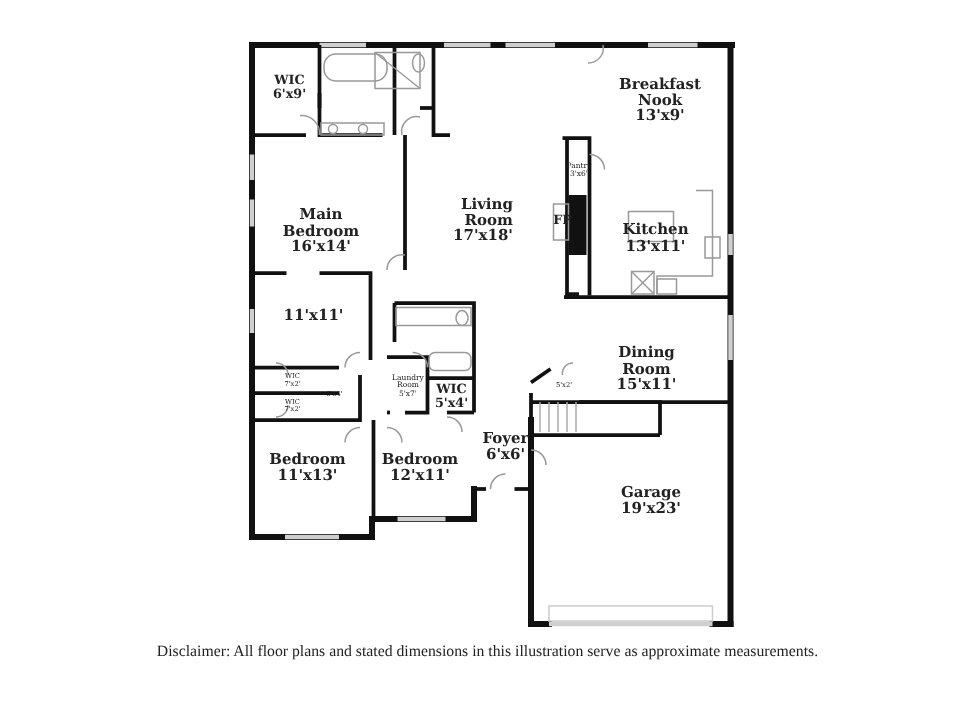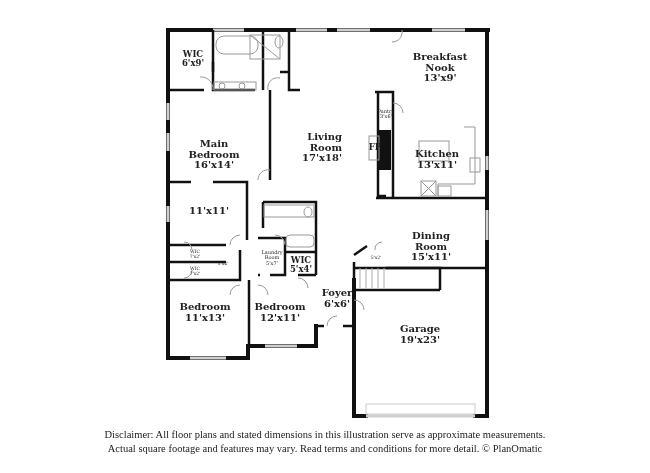--- a/index.html
+++ b/index.html
@@ -206,22 +206,21 @@
       <span>6'x6'</span>
     </div>
     <div class="lbl md" style="left: 205px; top: 302px;">
       <span>Bedroom</span>
       <span>11'x13'</span>
     </div>
     <div class="lbl md" style="left: 280px; top: 302px;">
       <span>Bedroom</span>
       <span>12'x11'</span>
     </div>
-    <div class="lbl md" style="left: 420px; top: 324px;">
+    <div class="lbl md" style="left: 434px; top: 324px;">
       <span>Garage</span>
       <span>19'x23'</span>
     </div>
   </div>
 
 <div id="disclaimer">
   <div>Disclaimer: All floor plans and stated dimensions in this illustration serve as approximate measurements.</div>
-  <div>Actual square footage and features may vary. Read terms and conditions for more detail. © PlanOmatic</div>
 </div>
 
 </body></html>

